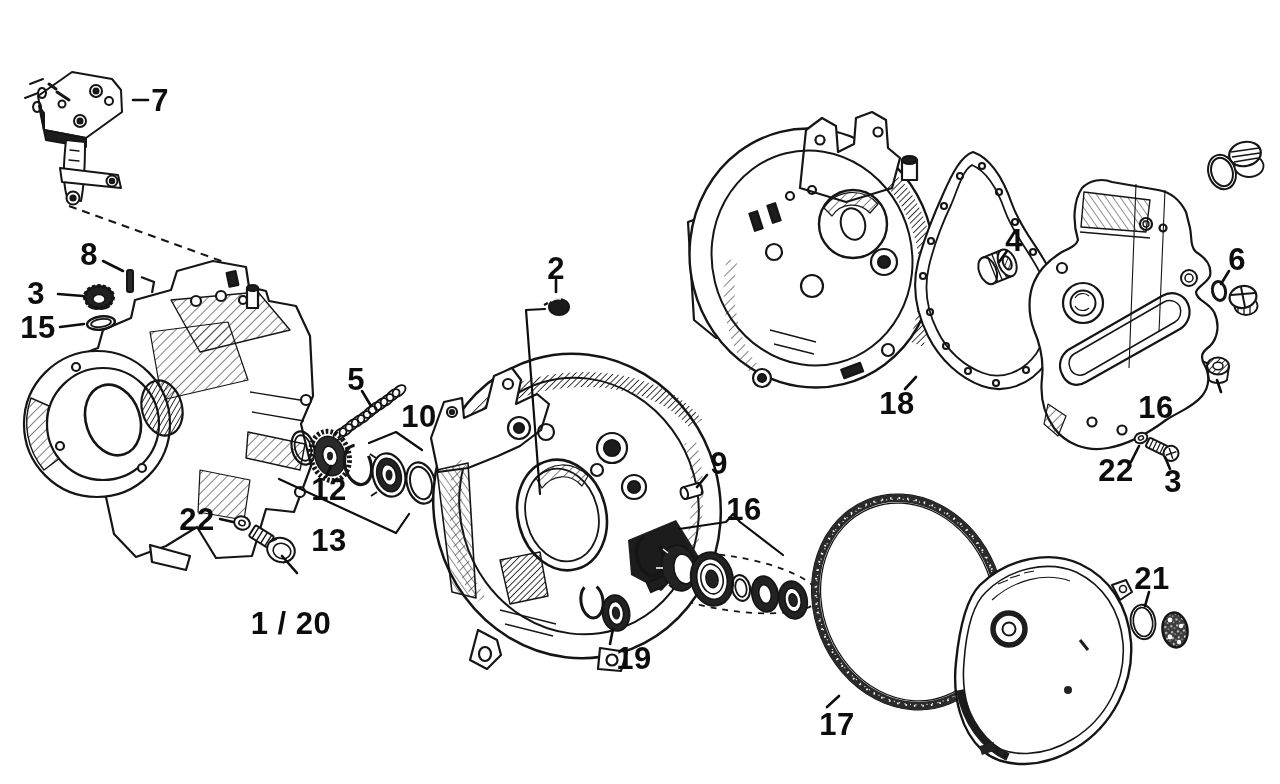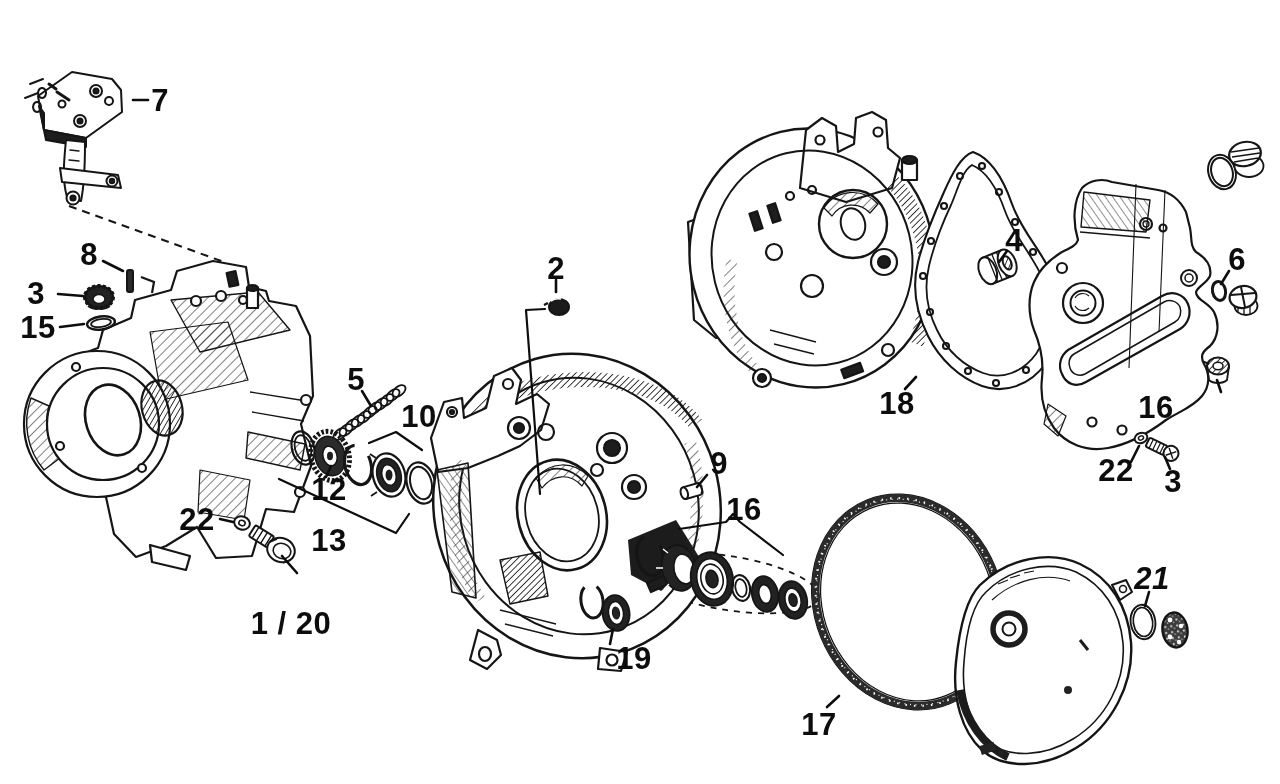--- a/index.html
+++ b/index.html
@@ -422,17 +422,17 @@
       <div class="callout" style="left: 291px; top: 591px; margin-top: 32px;">1 / 20</div>
       <div class="callout" style="left: 609px; top: 658px; margin-left: 25px;">19</div>
       <div class="callout" style="left: 719px; top: 463px;">9</div>
       <div class="callout" style="left: 744px; top: 509px;">16</div>
       <div class="callout" style="left: 897px; top: 403px;">18</div>
       <div class="callout" style="left: 1014px; top: 240px;">4</div>
       <div class="callout" style="left: 1237px; top: 259px;">6</div>
       <div class="callout" style="left: 1156px; top: 407px;">16</div>
       <div class="callout" style="left: 1116px; top: 470px;">22</div>
       <div class="callout" style="left: 1173px; top: 481px;">3</div>
-      <div class="callout" style="left: 819px; top: 724px;">17</div>
-      <div class="callout" style="left: 1152px; top: 578px; font-style: italic;">21</div>
+      <div class="callout" style="left: 837px; top: 724px;">17</div>
+      <div class="callout" style="left: 1152px; top: 578px;">21</div>
     </div>
 
 </div>
 
 </body></html>

